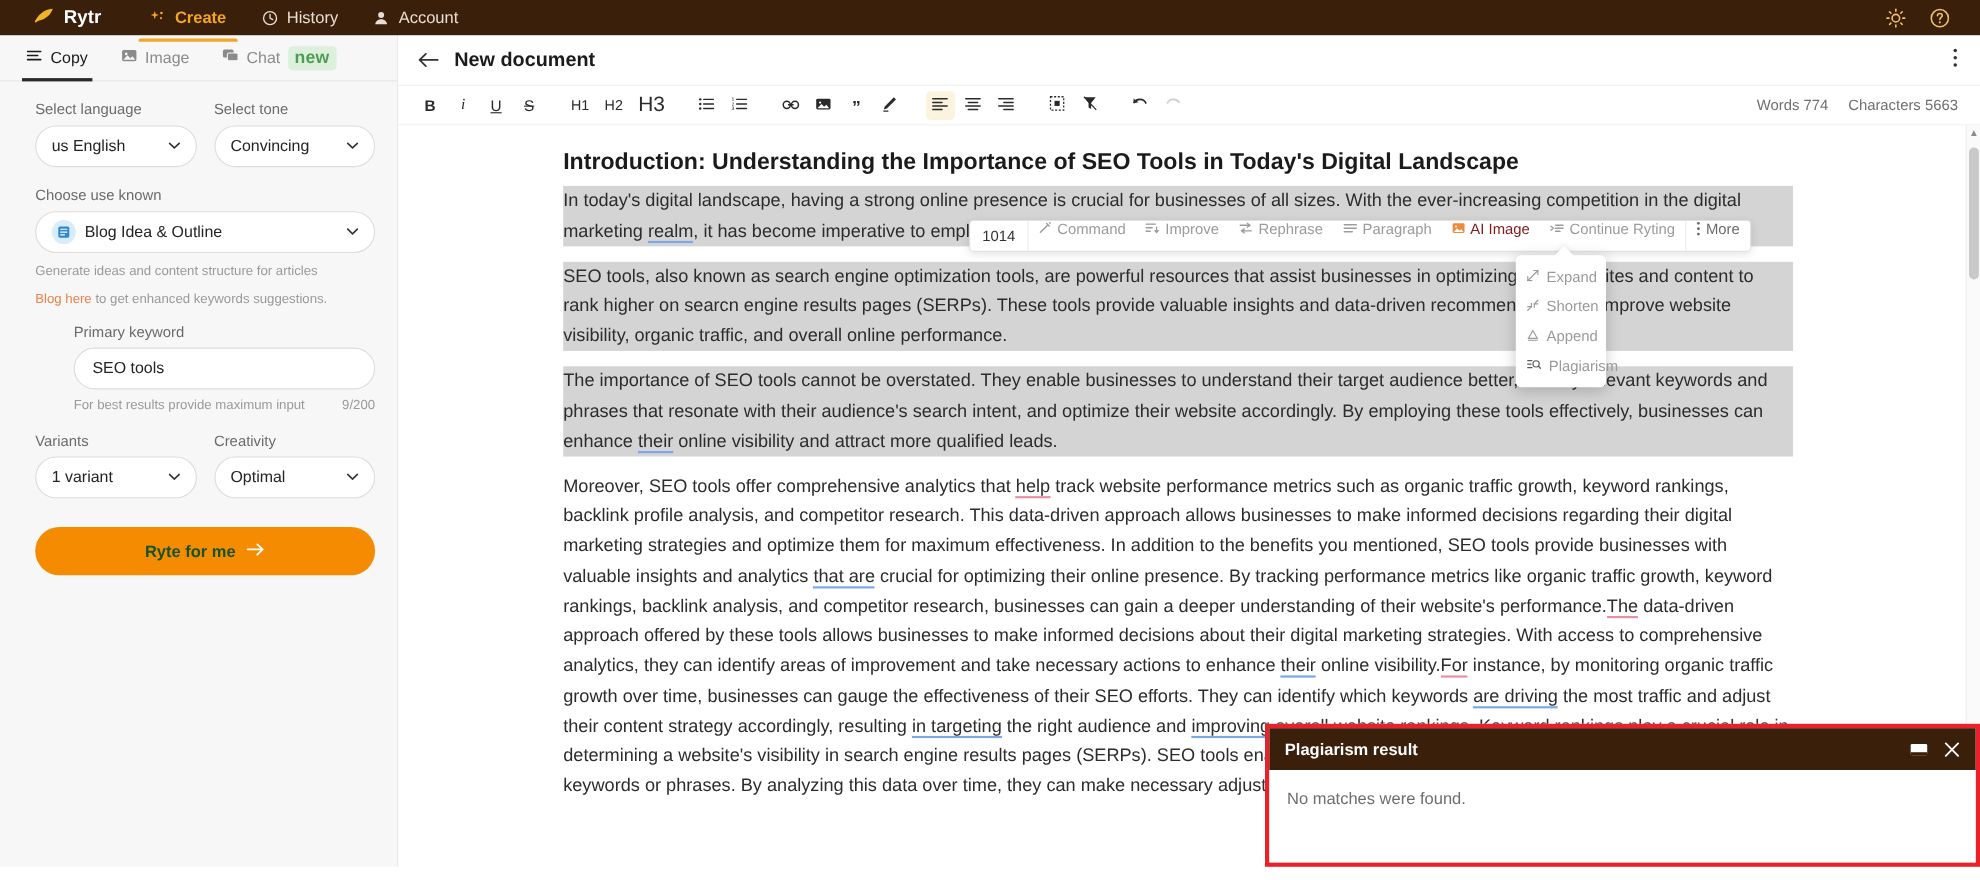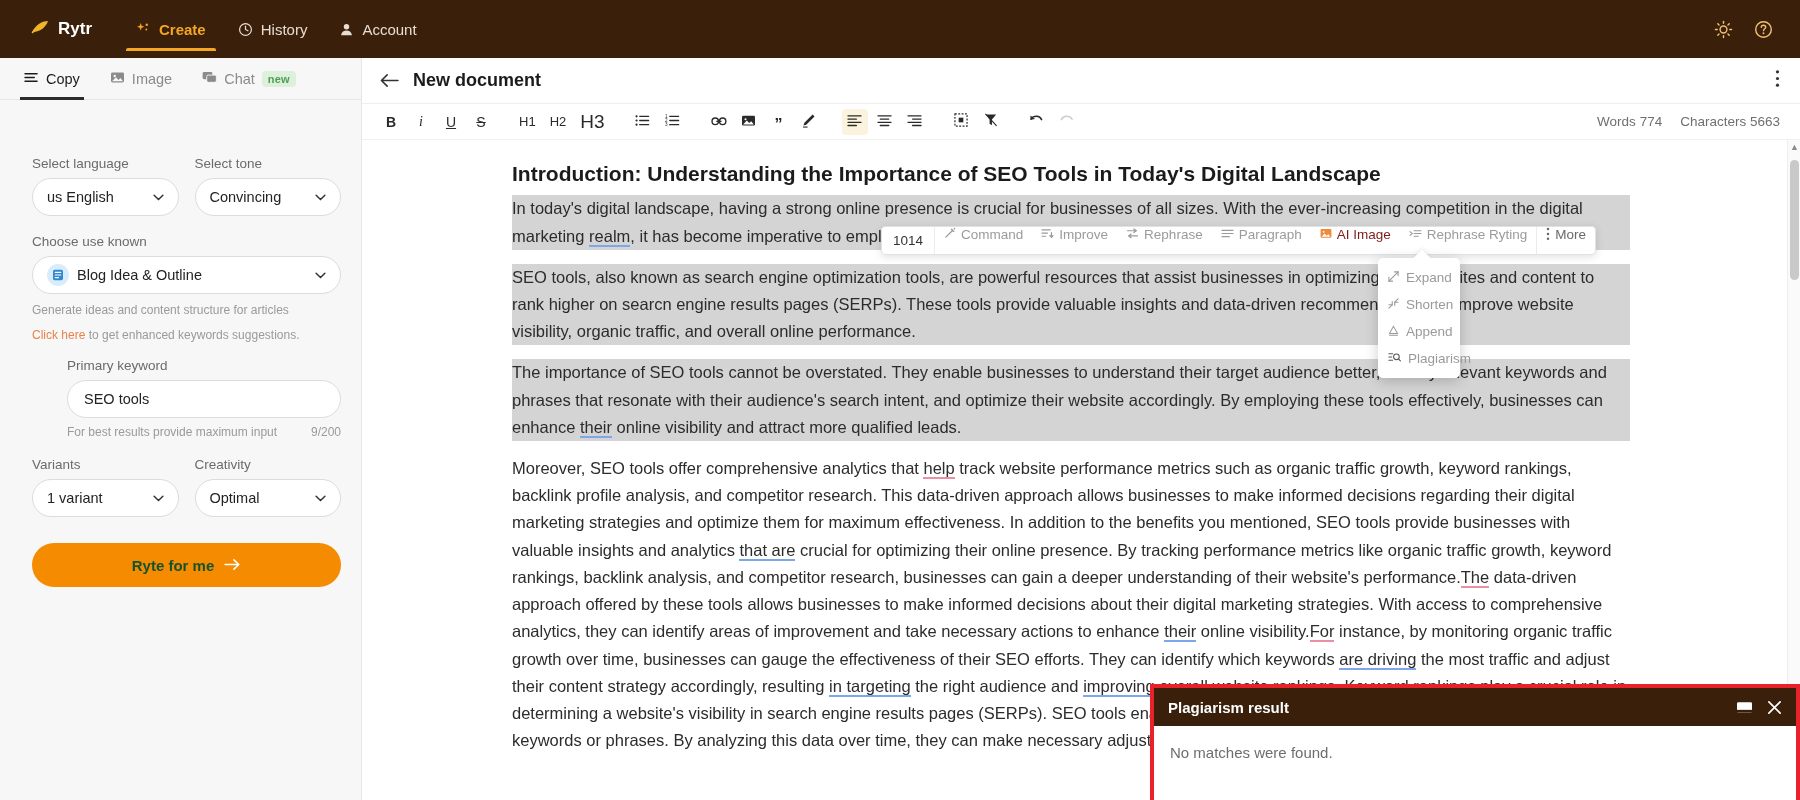--- a/index.html
+++ b/index.html
@@ -8,21 +8,21 @@
     margin: 0; padding: 0;
     width: 1800px; height: 800px;
     overflow: hidden;
     font-family: "Liberation Sans", sans-serif;
     background: #ffffff;
   }
   .app { position: relative; width: 1800px; height: 800px; overflow: hidden; }
 
   
   .topnav {
-    height: 58px; background: #3a1f0b; display: flex; align-items: center;
+    height: 32px; background: #3a1f0b; display: flex; align-items: center;
     position: relative; z-index: 30;
   }
   .brand {
     display: flex; align-items: center; gap: 8px;
     color: #fff; font-size: 17px; font-weight: 700;
     margin-left: 24px; padding: 0 6px; height: 44px;
   }
   .brand .logo { font-size: 17px; color: #f0b429; }
   .nav-items { display: flex; align-items: center; height: 44px; margin-left: 22px; }
   .nav-item {
@@ -43,37 +43,37 @@
     width: 34px; height: 34px; display: flex; align-items: center; justify-content: center;
     color: #f0c070; cursor: pointer; border-radius: 50%;
   }
 
   
   .body-row { display: flex; height: 756px; }
 
   
   .sidebar {
     width: 362px; background: #f7f7f7; border-right: 1px solid #e6e6e6;
-    display: flex; flex-direction: column; height: 756px; gap: 38px;
+    display: flex; flex-direction: column; height: 756px;
   }
   .side-tabs {
     display: flex; align-items: center; height: 42px; gap: 2px;
     border-bottom: 1px solid #e6e6e6; background: #f7f7f7; padding-left: 10px;
   }
   .side-tab {
     display: flex; align-items: center; gap: 7px; height: 42px; padding: 0 14px;
     font-size: 14.5px; color: #8b8b8b; cursor: pointer; position: relative;
   }
   .side-tab.active { color: #1a1a1a; }
   .side-tab.active::after {
     content: ""; position: absolute; left: 10px; right: 10px; bottom: 0;
     height: 3px; background: #2b2b2b;
   }
   .badge-new {
-    background: #dcf0dc; color: #4f9d55; font-size: 11px; font-weight: 700;
+    background: #dcf0dc; color: #4f9d55; font-size: 16px; font-weight: 700;
     padding: 2px 6px; border-radius: 4px; letter-spacing: .2px;
   }
   .side-form { padding: 18px 20px 0 32px; flex: 1; overflow: hidden; }
   .fld-label { font-size: 13.5px; color: #6b6b6b; margin-bottom: 7px; }
   .row2 { display: flex; gap: 16px; }
   .col { flex: 1; min-width: 0; }
   .sel {
     height: 38px; border: 1px solid #dcdcdc; border-radius: 20px; background: #fff;
     display: flex; align-items: center; padding: 0 14px; font-size: 14.5px; color: #232323;
     cursor: pointer; gap: 8px;
@@ -350,21 +350,21 @@
             </span>
             <span class="val">Blog Idea &amp; Outline</span>
             <span class="chev">
               <svg width="11" height="7" viewBox="0 0 12 8">
                   <path d="M1 1.5 L6 6.3 L11 1.5" stroke="#333" stroke-width="1.7" fill="none" stroke-linecap="round"></path>
                 </svg>
             </span>
           </div>
           <div class="hint">Generate ideas and content structure for articles</div>
           <div class="hint">
-            <a>Click here</a><span> to get enhanced keywords suggestions.</span>
+            <a>Blog here</a><span> to get enhanced keywords suggestions.</span>
           </div>
         </div>
 
         <div class="mt14">
           <div class="fld-label">Primary keyword</div>
           <div class="inp">
             <input type="text" value="SEO tools" placeholder="Primary keyword" style="">
           </div>
           <div class="sub-row">
             <span>For best results provide maximum input</span>
@@ -609,21 +609,21 @@
         </div>
         <div class="cmd">
           <span><svg width="13" height="11" viewBox="0 0 14 12">
                 <g stroke="#9b9b9b" stroke-width="1.3" stroke-linecap="round" fill="none">
                   <path d="M1 4 L3.4 6 L1 8"></path>
                   <path d="M5.5 3 H13"></path>
                   <path d="M5.5 6 H13"></path>
                   <path d="M5.5 9 H10"></path>
                 </g>
               </svg></span>
-          <span>Rephrase Ryting</span>
+          <span>Continue Ryting</span>
         </div>
         <div class="cmd more">
           <span><svg width="4" height="14" viewBox="0 0 4 15">
                 <circle cx="2" cy="2.2" r="1.35" fill="#6a6a6a"></circle>
                 <circle cx="2" cy="7.4" r="1.35" fill="#6a6a6a"></circle>
                 <circle cx="2" cy="12.6" r="1.35" fill="#6a6a6a"></circle>
               </svg></span>
           <span>More</span>
         </div>
       </div>

